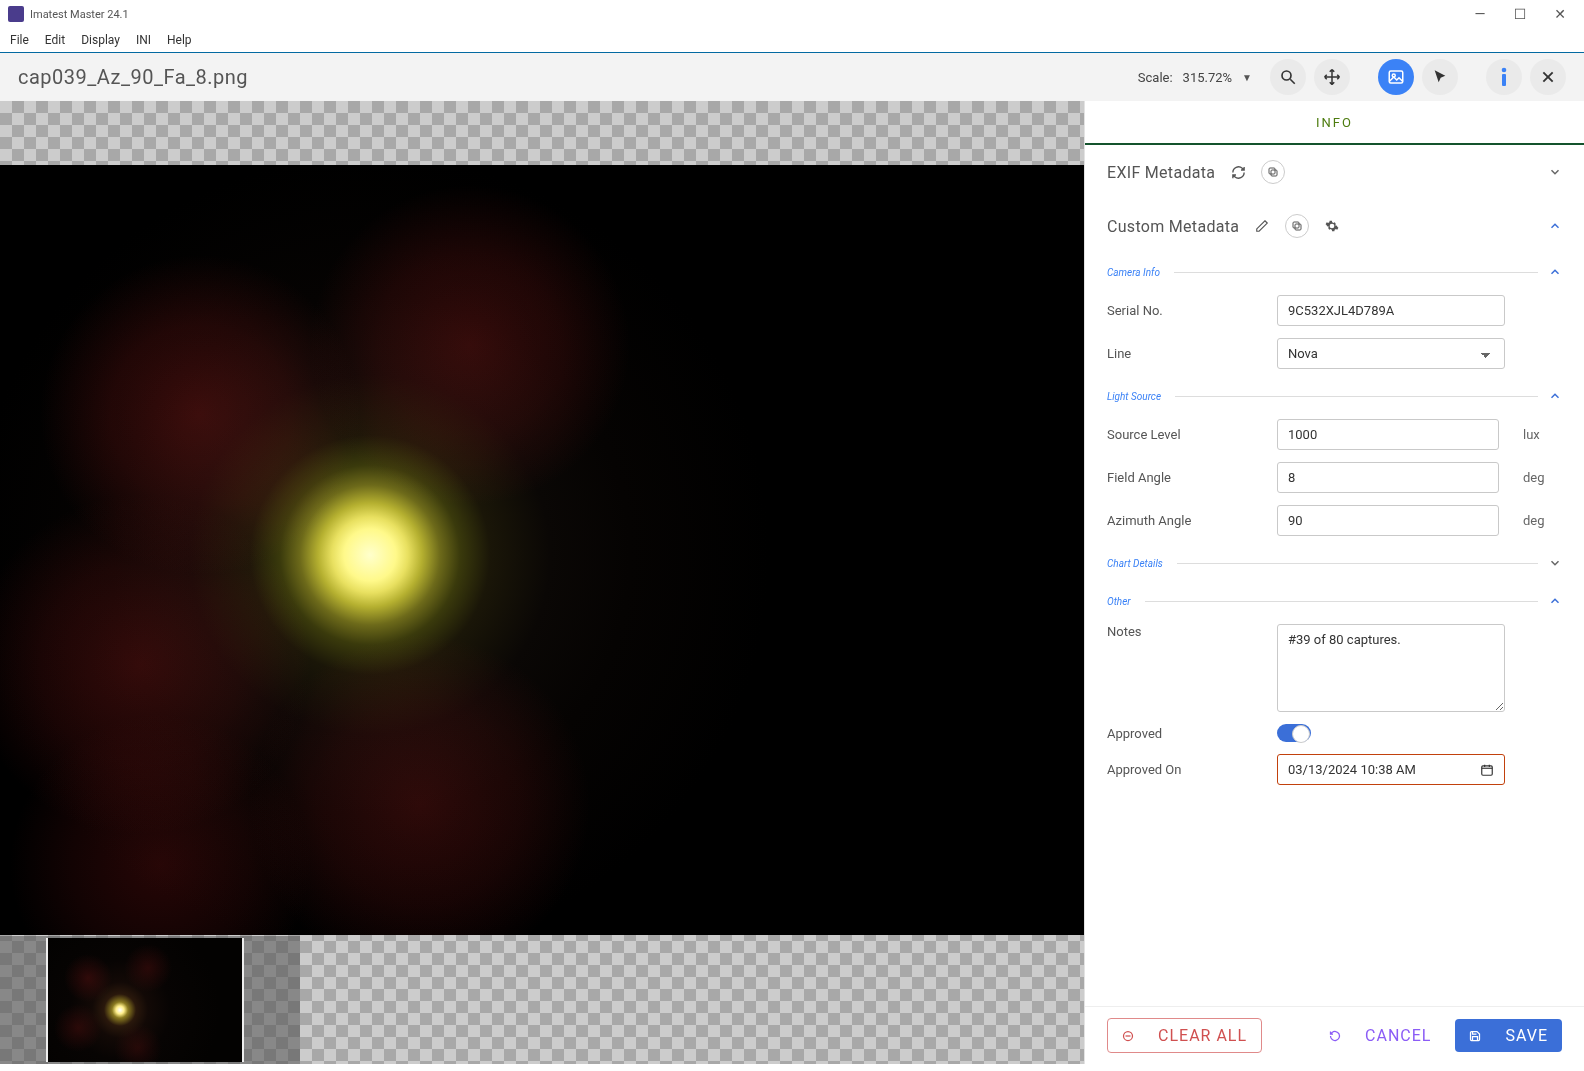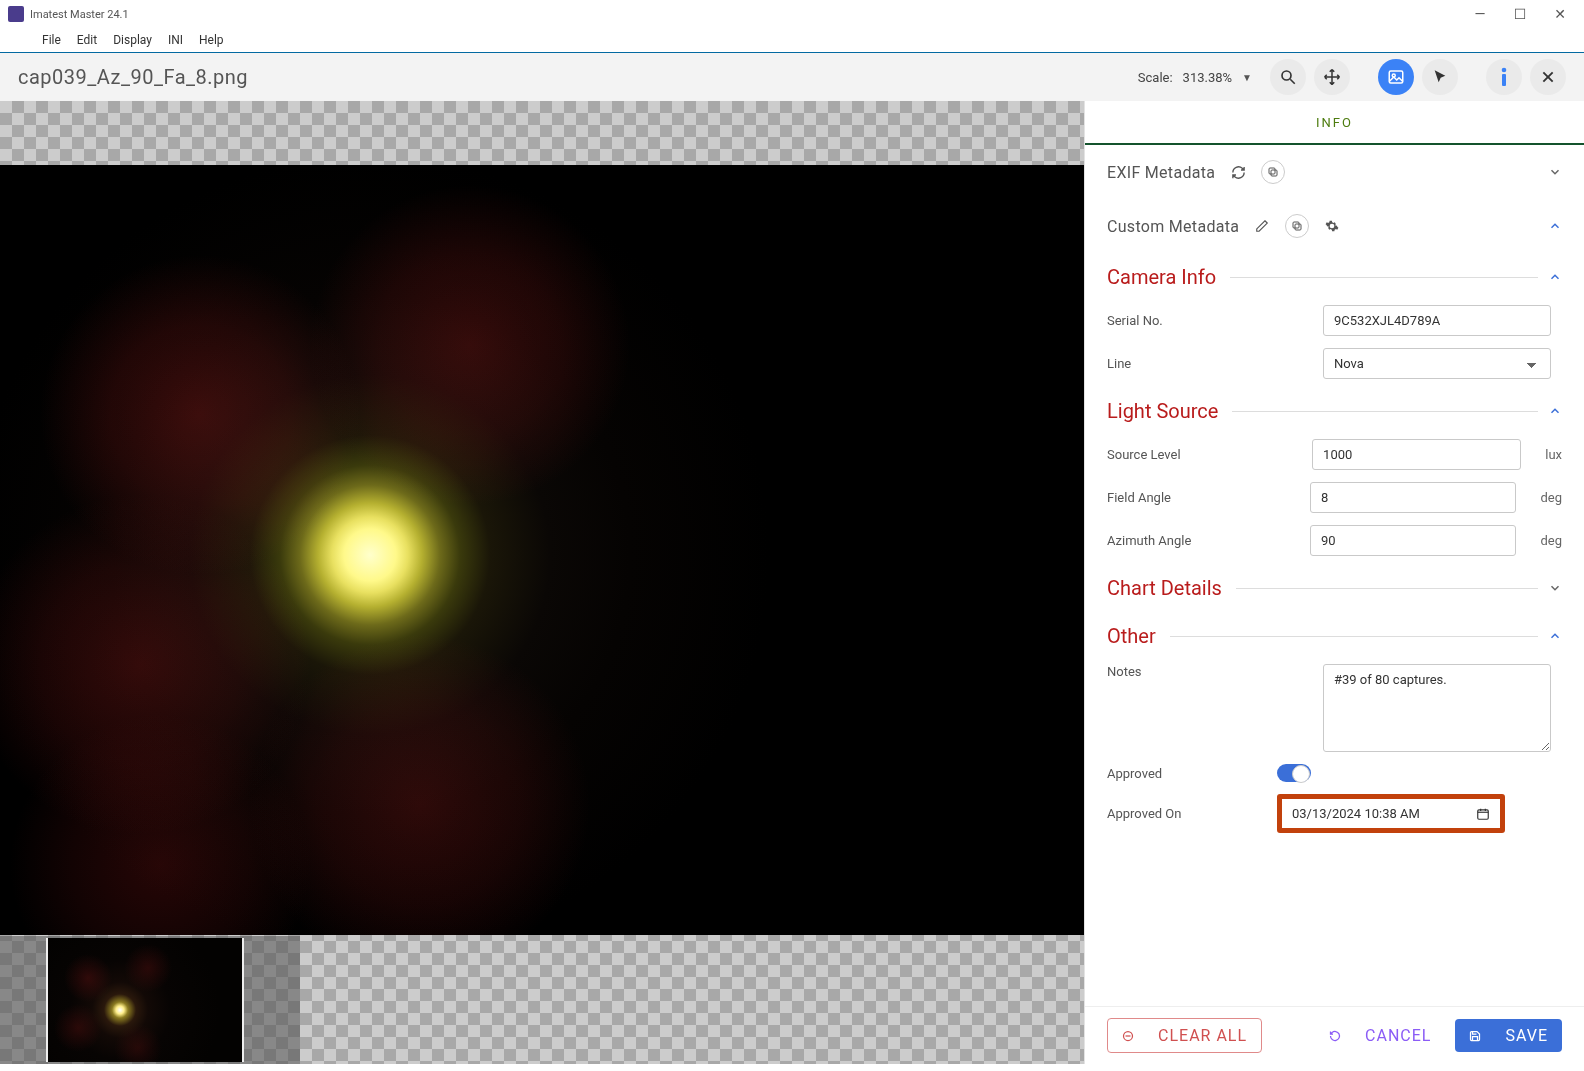--- a/index.html
+++ b/index.html
@@ -35,21 +35,20 @@
 .win-btn { width: 16px; height: 16px; display:flex;align-items:center;justify-content:center;color:#555;cursor:pointer; font-size:14px;}
 .menubar {
   height: 24px;
   display: flex;
   align-items: center;
   gap: 16px;
   padding: 0 10px;
   background: #fff;
   font-size: 12px;
   color: #333;
-  margin-left: 32px;
 }
 .menubar span { cursor: pointer; }
 .toolbar {
   height: 49px;
   background: #f3f3f3;
   border-top: 1px solid #0369a1;
   display: flex;
   align-items: center;
   padding: 0 18px;
 }
@@ -181,21 +180,21 @@
   cursor:pointer;
 }
 .chevron-box.open { color:#3b6fd8; }
 .subsection {
   padding: 6px 22px 2px 22px;
 }
 .sub-head {
   display:flex;align-items:center;
   padding: 6px 0 10px 0;
 }
-.sub-title { font-size:20px; color:#b91c1c; }
+.sub-title { font-size:10px; color:#3b82f6;font-style:italic; }
 .sub-line { flex:1; height:1px; background:#ddd; margin-left:14px; margin-right:10px;}
 .sub-chev { color:#3b6fd8; font-size:13px; cursor:pointer;}
 .sub-chev.closed { color:#666; }
 .form-row {
   display:flex;
   align-items:center;
   padding: 6px 0;
 }
 .form-label {
   width: 170px;
@@ -203,21 +202,20 @@
   color:#555;
 }
 .form-input, .form-select, .form-textarea {
   border:1px solid #c9c9c9;
   border-radius:3px;
   padding: 7px 10px;
   font-size:13px;
   color:#333;
   font-family:inherit;
   background:#fff;
-  margin-left:46px;
 }
 .form-input { width: 228px; }
 .form-input.narrow { width: 222px; }
 .form-select {
   width: 228px;
   appearance:none;
   background-image: linear-gradient(45deg, transparent 50%, #666 50%), linear-gradient(135deg, #666 50%, transparent 50%);
   background-position: calc(100% - 18px) 14px, calc(100% - 13px) 14px;
   background-size: 5px 5px, 5px 5px;
   background-repeat: no-repeat;
@@ -236,21 +234,21 @@
   position:absolute;
   right:1px; top:1px;
   width:16px;height:16px;
   background:#fff;
   border-radius:50%;
   border:1px solid #ccc;
 }
 .date-input{
   width:228px;
   display:flex;align-items:center;
-  border:5px solid #c2410c;border-radius:3px;
+  border:1px solid #c2410c;border-radius:3px;
   padding:7px 10px;font-size:13px;color:#333;
   justify-content:space-between;
 }
 .panel-footer{
   height:58px;
   border-top:1px solid #eee;
   display:flex;align-items:center;
   padding:0 22px;
 }
 .btn{
@@ -281,21 +279,21 @@
   <span>Edit</span>
   <span>Display</span>
   <span>INI</span>
   <span>Help</span>
 </div>
 
 <div class="toolbar">
   <div class="file-label">cap039_Az_90_Fa_8.png</div>
   <div class="toolbar-right">
     <span class="scale-label">Scale:</span>
-    <span class="scale-val">313.38%</span>
+    <span class="scale-val">315.72%</span>
     <span class="chev">▼</span>
     <div class="tool-btn">
       <svg width="18" height="18" viewBox="0 0 24 24" fill="none" stroke="currentColor" stroke-width="2.2">
           <circle cx="10" cy="10" r="6"></circle>
           <line x1="15" y1="15" x2="21" y2="21"></line>
         </svg>
     </div>
     <div class="tool-btn">
       <svg width="18" height="18" viewBox="0 0 24 24" fill="none" stroke="currentColor" stroke-width="2">
           <path d="M12 2v20M2 12h20M12 2l-3 3M12 2l3 3M12 22l-3-3M12 22l3-3M2 12l3-3M2 12l3 3M22 12l-3-3M22 12l-3 3"></path>

